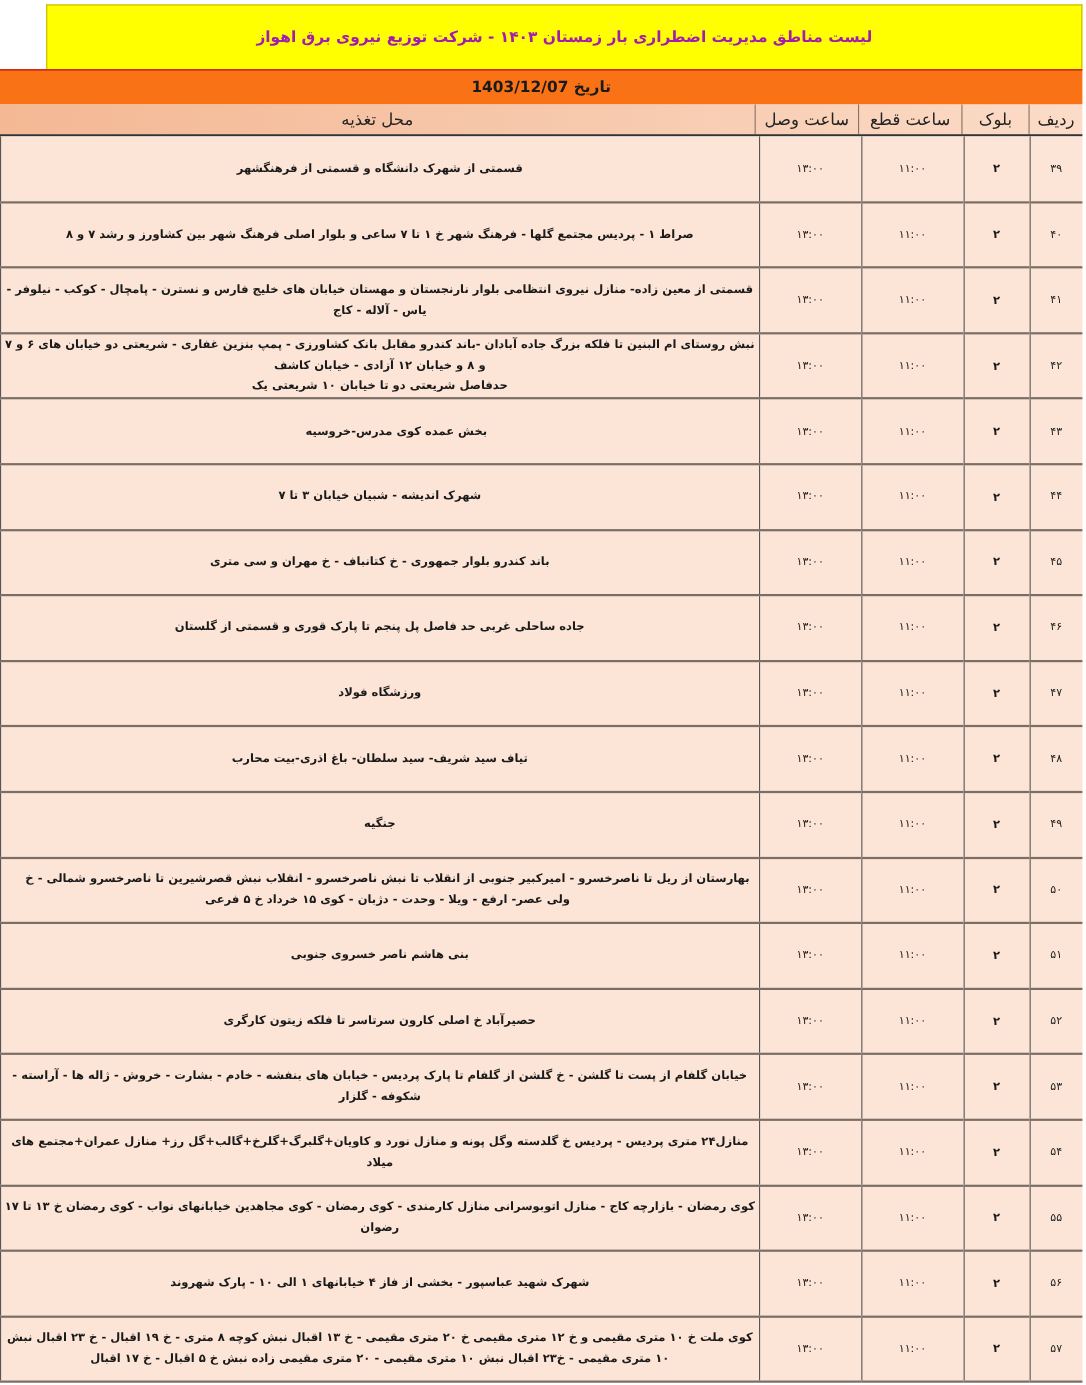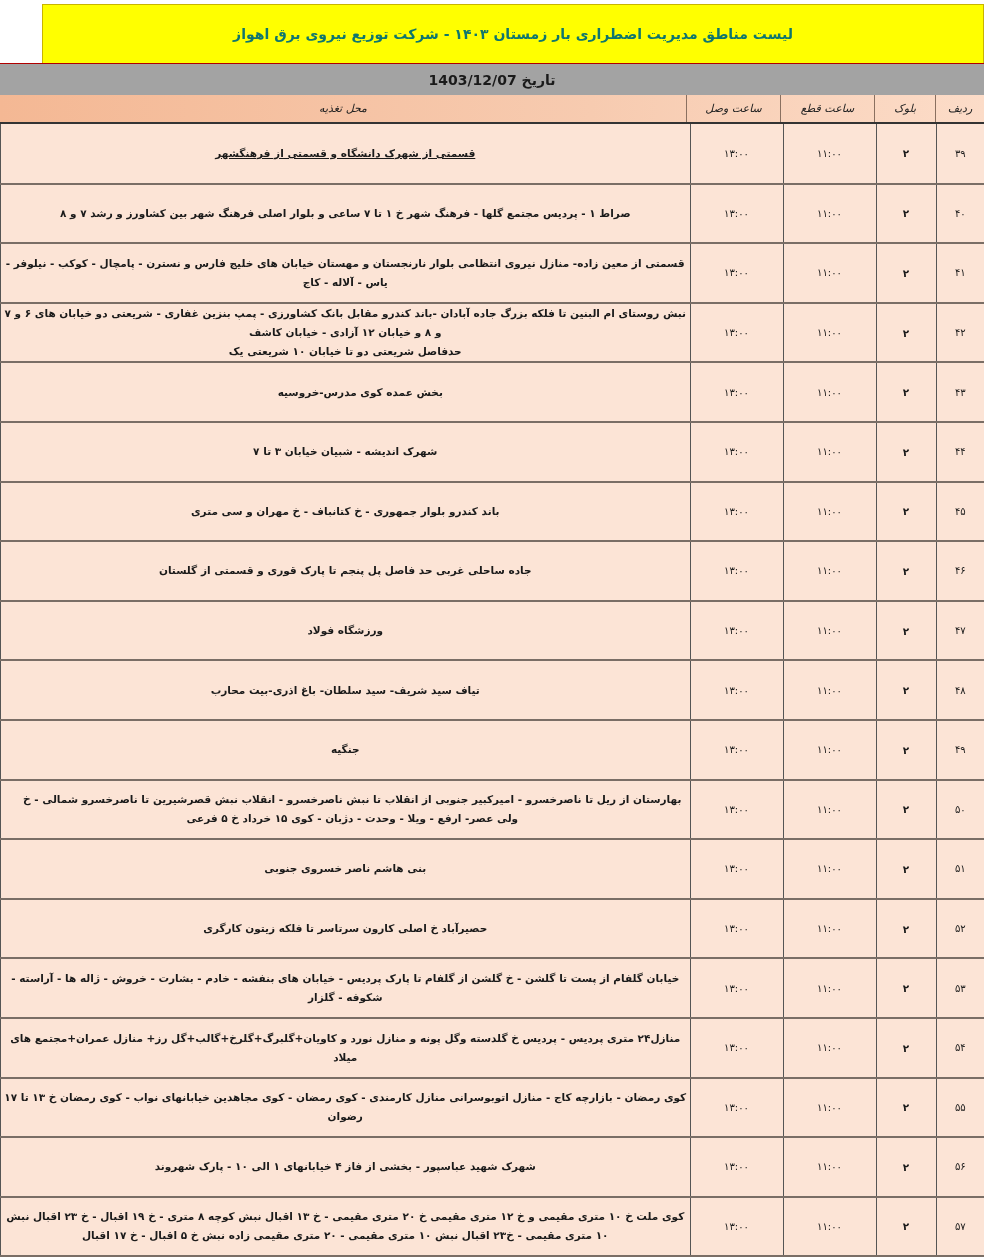--- a/index.html
+++ b/index.html
@@ -1,21 +1,21 @@
 <!DOCTYPE html>
 <html><head>
 <meta charset="utf-8">
 <style>
   html, body { margin: 0; padding: 0; background: #ffffff; }
   body { width: 987px; height: 1259px; overflow: hidden; position: relative; font-family: "DejaVu Sans", sans-serif; }
   .sheet { position: absolute; left: 0; top: 4px; width: 984px; direction: rtl; }
-  .title-bar { height: 58px; background: #ffff00; border: 1px solid #c8b400; border-bottom: none; display: flex; align-items: center; justify-content: center; font-weight: bold; font-size: 14px; color: #0f766e; margin-left: 42px; }
-  .date-bar { height: 31px; background: #a3a3a3; display: flex; align-items: center; justify-content: center; font-weight: bold; font-size: 14px; color: #1a1a1a; border-top: 1px solid #b00000; }
+  .title-bar { height: 58px; background: #ffff00; border: 1px solid #c8b400; border-bottom: none; display: flex; align-items: center; justify-content: center; font-weight: bold; font-size: 14px; color: #a21caf; margin-left: 42px; }
+  .date-bar { height: 31px; background: #f97316; display: flex; align-items: center; justify-content: center; font-weight: bold; font-size: 14px; color: #1a1a1a; border-top: 1px solid #b00000; }
   .head-row { height: 27px; display: flex; background: linear-gradient(to left, #fcdcc8 0%, #f7cbb0 40%, #f4b894 100%); border-bottom: 2px solid #333; }
-  .head-row .cell { font-size: 11px; color: #222; display: flex; align-items: center; justify-content: center; border-left: 1px solid #8a7060; font-style: italic; }
+  .head-row .cell { font-size: 15px; color: #222; display: flex; align-items: center; justify-content: center; border-left: 1px solid #8a7060; }
   table { border-collapse: collapse; width: 984px; table-layout: fixed; background: #fce4d6; }
   td { border-bottom: 2px solid #7a6e66; border-left: 1px solid #555; text-align: center; vertical-align: middle; font-size: 10.5px; font-weight: bold; color: #1a1a1a; padding: 0; overflow: hidden; }
   td.num { font-weight: normal; font-size: 10px; }
   td.block { font-weight: bold; }
   td.loc { white-space: normal; line-height: 19px; padding: 0 2px; }
   tr { height: 59.6px; }
   .c-rad { width: 48px; }
   .c-blk { width: 60px; }
   .c-cut { width: 93px; }
   .c-con { width: 93px; }
@@ -43,21 +43,21 @@
         <col style="width:93px">
         <col style="width:93px">
         <col>
     </colgroup>
     <tbody id="rows">
         <tr>
           <td class="num">۳۹</td>
           <td class="block">۲</td>
           <td class="num">۱۱:۰۰</td>
           <td class="num">۱۳:۰۰</td>
-          <td class="loc" style="white-space: pre-line; text-decoration: underline;">قسمتی از شهرک دانشگاه و قسمتی از فرهنگشهر</td>
+          <td class="loc" style="white-space: pre-line;">قسمتی از شهرک دانشگاه و قسمتی از فرهنگشهر</td>
         </tr>
         <tr>
           <td class="num">۴۰</td>
           <td class="block">۲</td>
           <td class="num">۱۱:۰۰</td>
           <td class="num">۱۳:۰۰</td>
           <td class="loc" style="white-space: pre-line;">صراط ۱ - پردیس مجتمع گلها - فرهنگ شهر خ ۱ تا ۷ ساعی و بلوار اصلی فرهنگ شهر بین کشاورز و رشد ۷ و ۸</td>
         </tr>
         <tr>
           <td class="num">۴۱</td>

